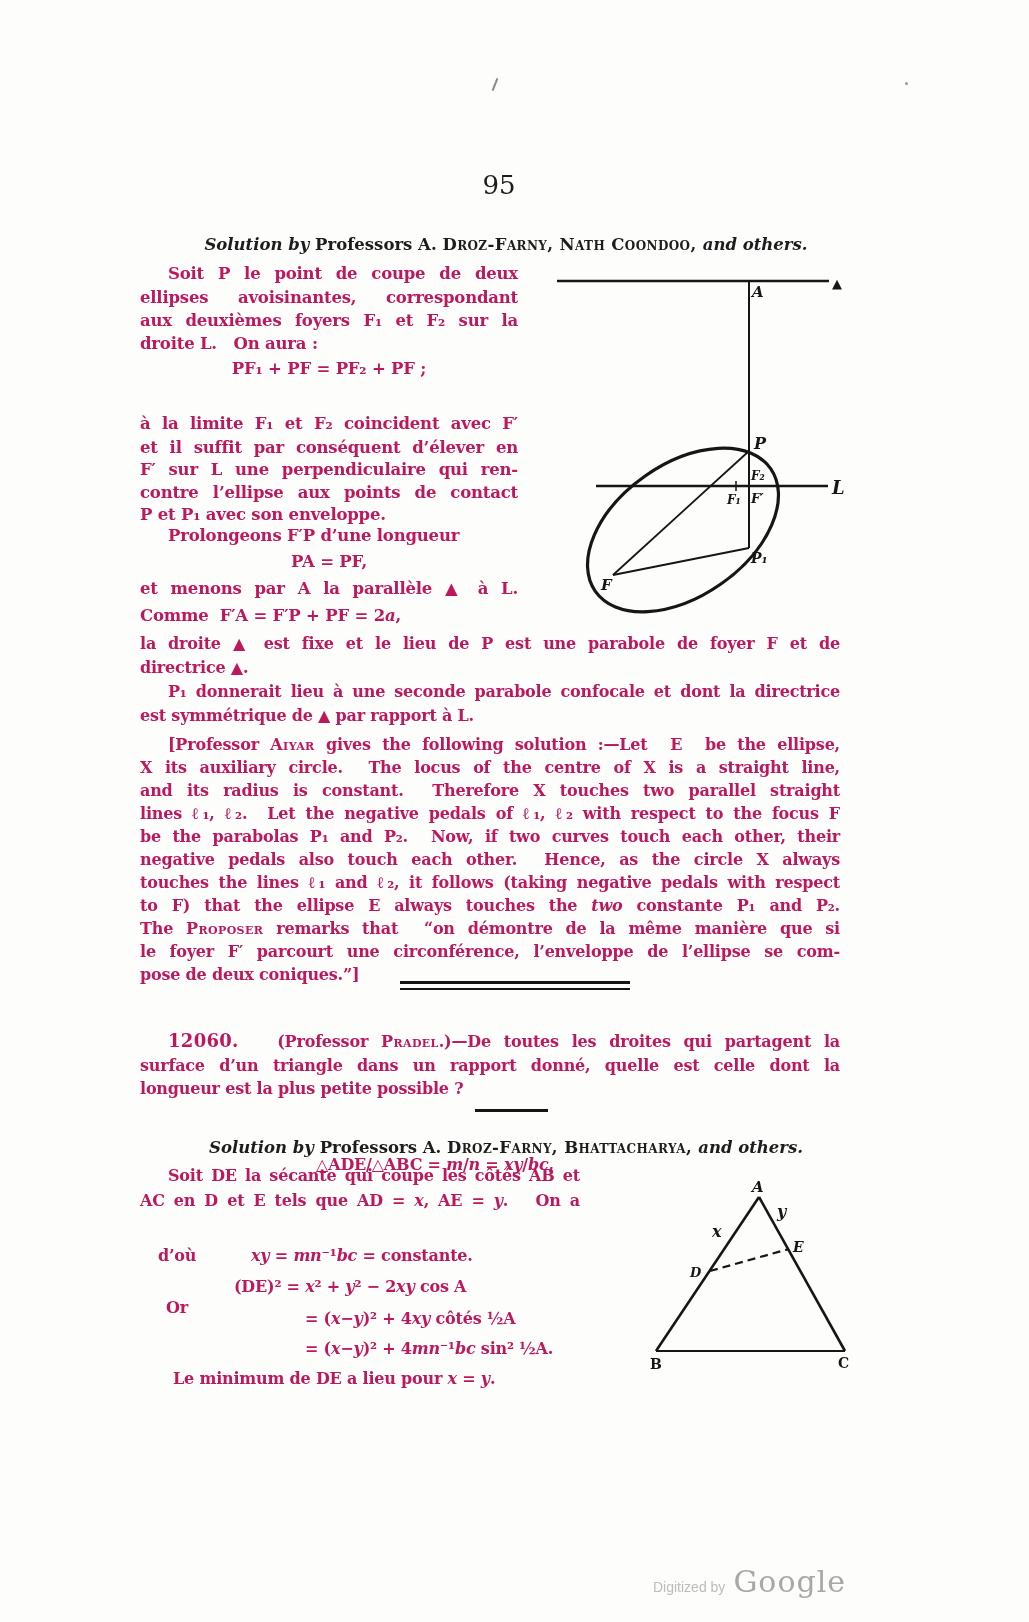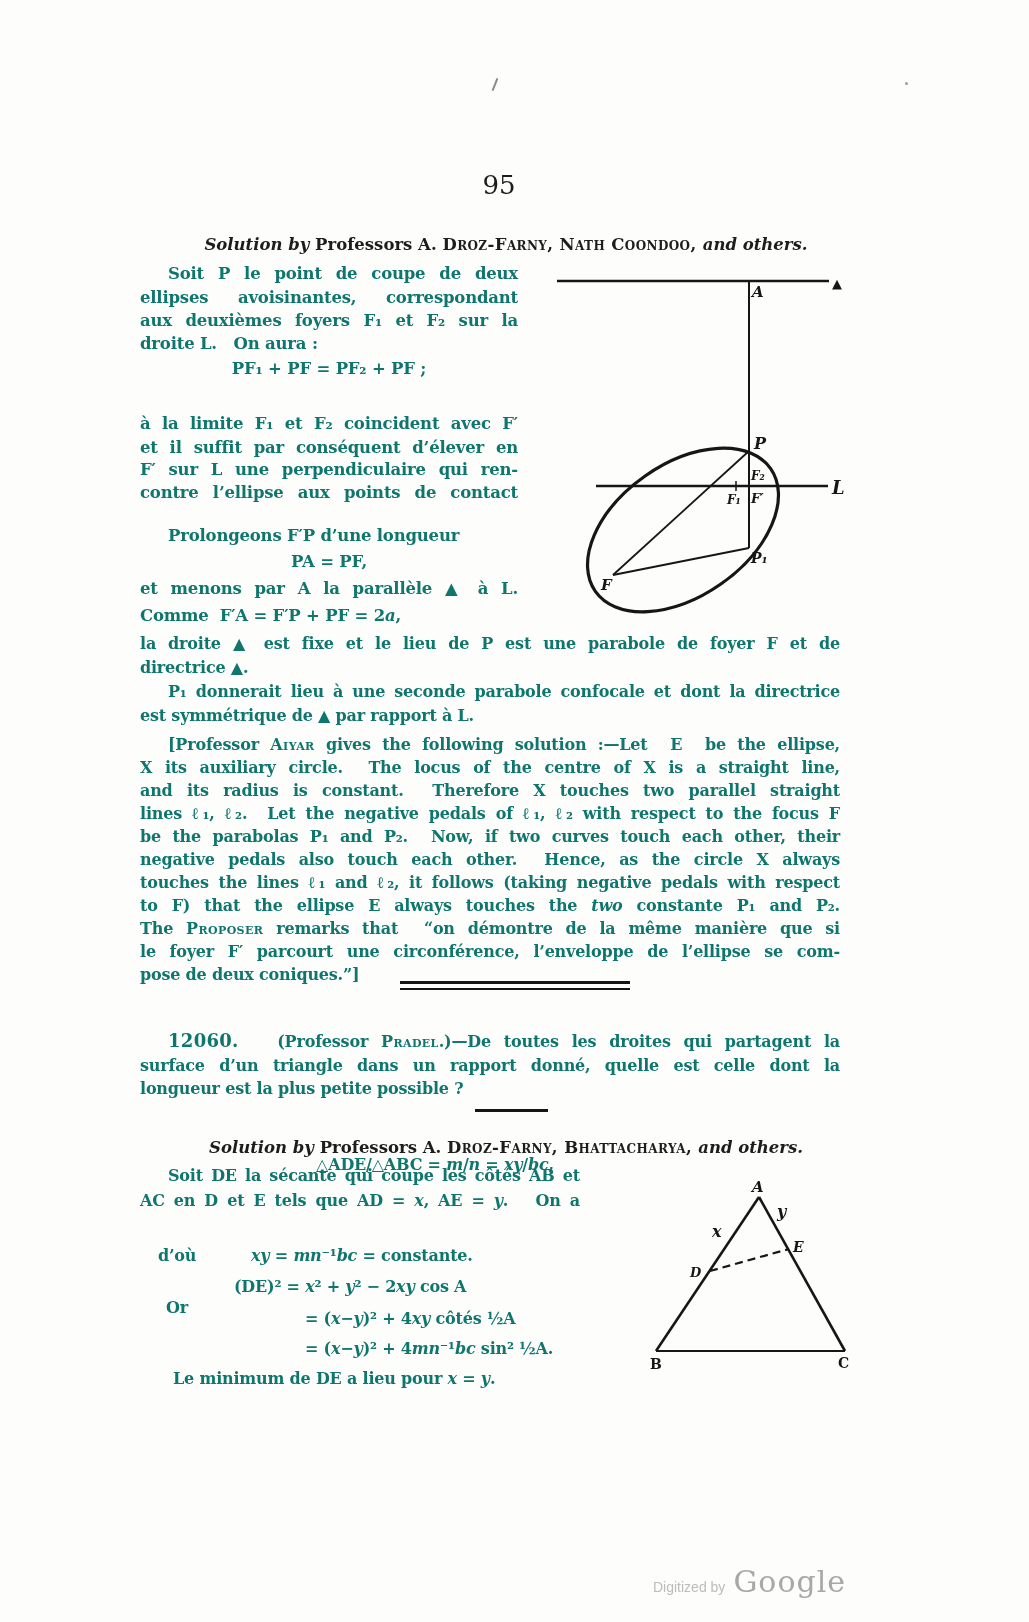--- a/index.html
+++ b/index.html
@@ -1,19 +1,19 @@
 <!DOCTYPE html>
 <html><head>
 <meta charset="utf-8">
 <style>
   html,body{margin:0;padding:0;background:#e8e8e6;}
   .page{position:relative;width:1029px;height:1622px;background:#fdfdfc;overflow:hidden;
         font-family:"DejaVu Serif", serif;color:#1d1d1d;}
   .ln{position:absolute;font-weight:bold;font-size:16.5px;line-height:21px;
-      letter-spacing:-0.2px;color:#0f766e;}
+      letter-spacing:-0.2px;color:#be185d;}
   .jl{text-align:justify;text-align-last:justify;}
   .ctr{text-align:center;text-align-last:center;}
   .ind{text-indent:28px;}
   .sm{font-size:16px;}
   .r-n{font-style:normal;}
   .r-i{font-style:italic;}
   .r-b{font-weight:bold;font-size:18px;letter-spacing:0.3px;}
   .r-sc{font-variant:small-caps;letter-spacing:0.4px;}
   .sp-l{position:absolute;left:0;}
   #f-donc .sp-c{display:block;text-align:center;}
@@ -50,20 +50,21 @@
 
   <div class="ln jl ind" style="left:140px;top:263px;width:378px;">Soit P le point de coupe de deux</div>
   <div class="ln jl" style="left:140px;top:287px;width:378px;">ellipses avoisinantes, correspondant</div>
   <div class="ln jl" style="left:140px;top:310px;width:378px;">aux deuxièmes foyers F₁ et F₂ sur la</div>
   <div class="ln" style="left:140px;top:333px;width:378px;">droite L.&nbsp;&nbsp; On aura :</div>
   <div class="ln ctr" style="left:140px;top:358px;width:378px;">PF₁ + PF = PF₂ + PF ;</div>
   <div class="ln jl" style="left:140px;top:413px;width:378px;">à la limite F₁ et F₂ coincident avec F′</div>
   <div class="ln jl" style="left:140px;top:437px;width:378px;">et il suffit par conséquent d’élever en</div>
   <div class="ln jl" style="left:140px;top:459px;width:378px;">F′ sur L une perpendiculaire qui ren-</div>
   <div class="ln jl" style="left:140px;top:482px;width:378px;">contre l’ellipse aux points de contact</div>
+  <div class="ln" style="left:140px;top:504px;width:378px;">P et P₁ avec son enveloppe.</div>
   <div class="ln ind" style="left:140px;top:525px;width:378px;">Prolongeons F′P d’une longueur</div>
   <div class="ln ctr" style="left:140px;top:551px;width:378px;">PA = PF,</div>
   <div class="ln jl" style="left:140px;top:578px;width:378px;">et menons par A la parallèle ▲ à L.</div>
   <div class="ln" style="left:140px;top:605px;width:378px;"><span class="r-n">Comme&nbsp; F′A = F′P + PF = 2</span><span class="r-i">a</span><span class="r-n">,</span></div>
 
   <div class="ln sm jl" style="left:140px;top:633px;width:700px;">la droite ▲ est fixe et le lieu de P est une parabole de foyer F et de</div>
   <div class="ln sm" style="left:140px;top:657px;width:700px;">directrice ▲.</div>
   <div class="ln sm jl ind" style="left:140px;top:681px;width:700px;">P₁ donnerait lieu à une seconde parabole confocale et dont la directrice</div>
   <div class="ln sm" style="left:140px;top:705px;width:700px;">est symmétrique de ▲ par rapport à L.</div>
 

